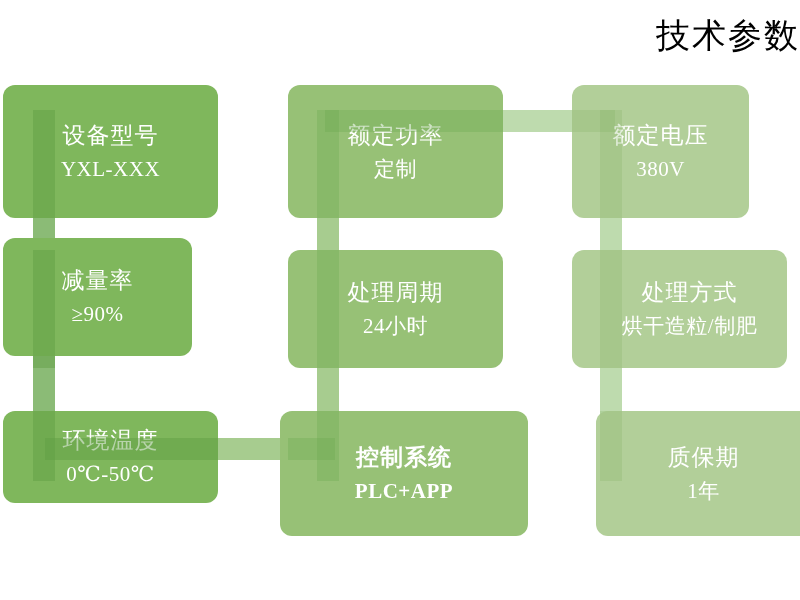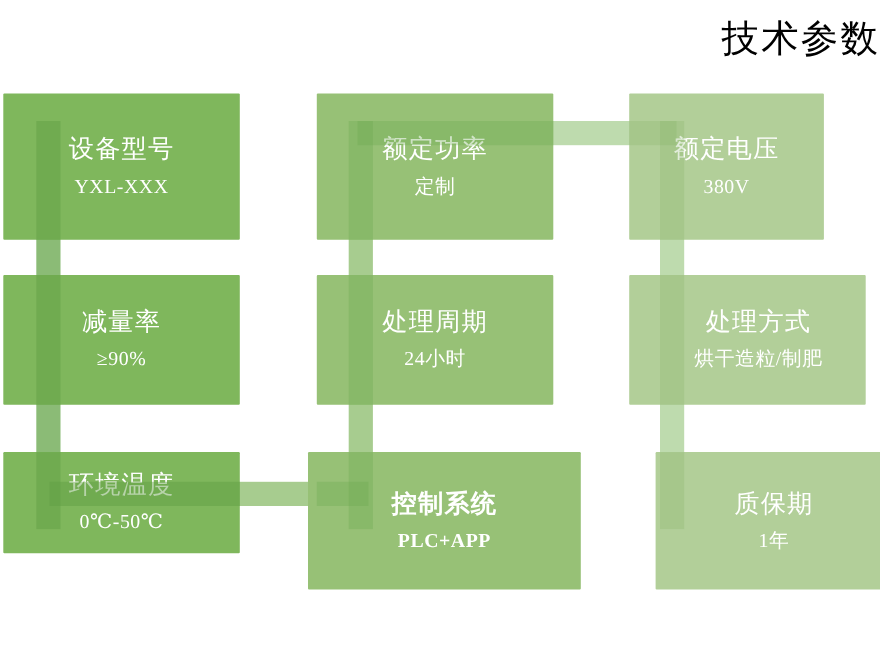--- a/index.html
+++ b/index.html
@@ -38,38 +38,38 @@
     z-index: 1;
   }
   .conn-dark   { background: rgba(106, 168,  79, 0.78); }
   .conn-mid    { background: rgba(130, 183,  95, 0.70); }
   .conn-light  { background: rgba(155, 199, 130, 0.65); }
 
   
   .card {
     position: absolute;
     z-index: 2;
-    border-radius: 1px;
+    border-radius: 12px;
     box-sizing: border-box;
     display: flex;
     flex-direction: column;
     align-items: center;
     justify-content: center;
     color: #ffffff;
     text-align: center;
     overflow: visible;
   }
   .card .c-title {
     font-size: 23px;
     line-height: 34px;
     letter-spacing: 1px;
     font-family: "Liberation Serif", "DejaVu Serif", serif;
   }
   .card .c-value {
-    font-size: 18px;
+    font-size: 21px;
     line-height: 32px;
     letter-spacing: 0.5px;
     font-family: "Liberation Serif", "DejaVu Serif", serif;
     text-align: center;
   }
   
   .tone-1 { background: #7fb75c; }
   .tone-2 { background: #97c176; }
   .tone-3 { background: #b2cf99; }
 
@@ -108,21 +108,21 @@
   <div class="card tone-2" style="left:288px; top:85px; width:215px; height:133px;">
     <div class="c-title">额定功率</div>
     <div class="c-value">定制</div>
   </div>
 
   <div class="card tone-3" style="left:572px; top:85px; width:177px; height:133px;">
     <div class="c-title">额定电压</div>
     <div class="c-value">380V</div>
   </div>
 
-  <div class="card tone-1" style="left:3px; top:250px; width:215px; height:118px;">
+  <div class="card tone-1" style="left:3px; top:238px; width:189px; height:118px;">
     <div class="c-title">减量率</div>
     <div class="c-value">≥90%</div>
   </div>
 
   <div class="card tone-2" style="left:288px; top:250px; width:215px; height:118px;">
     <div class="c-title">处理周期</div>
     <div class="c-value">24小时</div>
   </div>
 
   <div class="card tone-3" style="left:572px; top:250px; width:215px; height:118px;padding-left:20px;">

